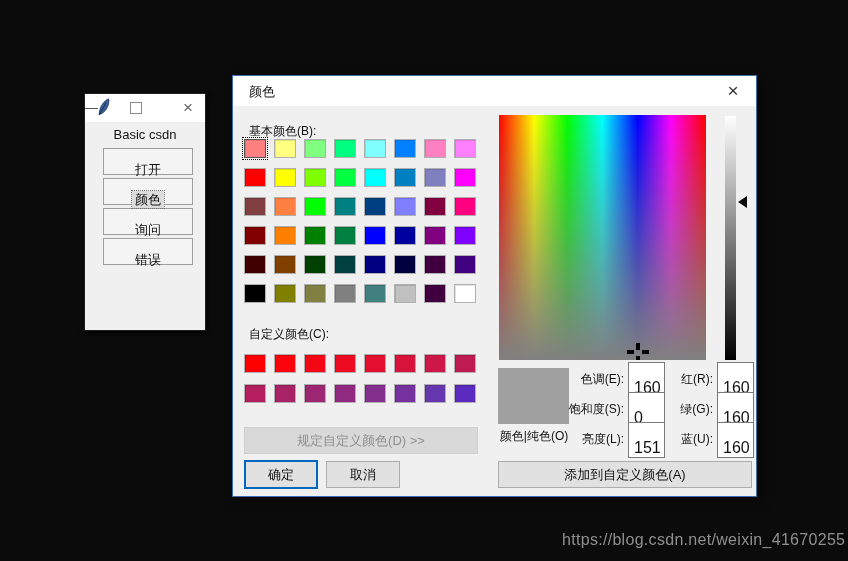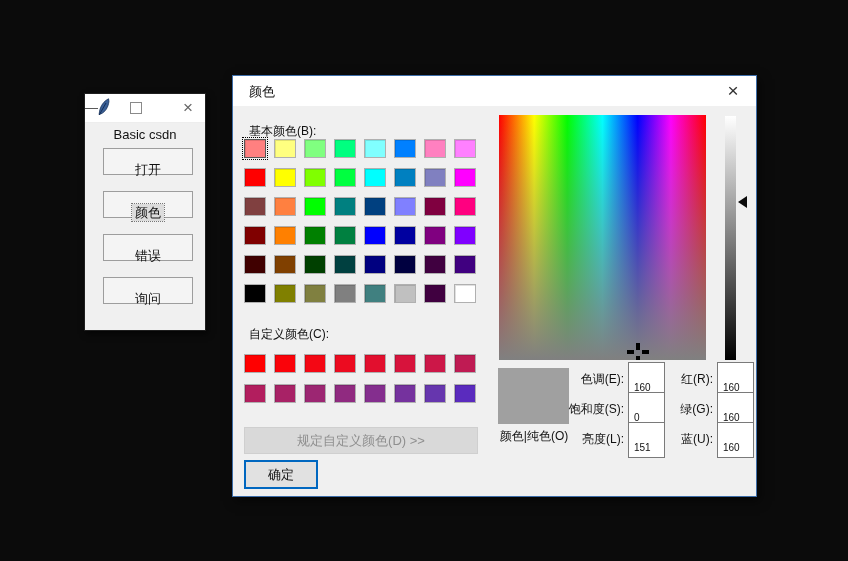--- a/index.html
+++ b/index.html
@@ -10,21 +10,21 @@
   .demo-window{position:absolute;left:84px;top:93px;width:120px;height:236px;
                background:#f0f0f0;border:1px solid #1f1f1f;box-shadow:2px 3px 6px rgba(0,0,0,.6);}
   .dw-titlebar{position:relative;height:28px;background:#ffffff;border-bottom:1px solid #ededed;}
   .dw-min{position:absolute;left:0px;top:4px;color:#444;font-size:13px;line-height:20px;}
   .dw-feather{position:absolute;left:12px;top:4px;}
   .dw-max{position:absolute;left:45px;top:8px;width:10px;height:10px;border:1px solid #8a8a8a;}
   .dw-close{position:absolute;right:12px;top:2px;color:#666;font-size:17px;line-height:24px;}
   .dw-title{position:absolute;left:0;top:33px;width:100%;text-align:center;
             font-size:13px;color:#111;}
   .dw-buttons{position:absolute;left:18px;top:54px;width:90px;}
-  .dw-btn{display:block;width:90px;height:27px;margin:0 0 16px 0;background:#f4f4f4;
+  .dw-btn{display:block;width:90px;height:27px;margin:0 0 3px 0;background:#f4f4f4;
           border:1px solid #9d9d9d;font-size:13px;color:#111;padding:12px;
           font-family:"Liberation Sans",sans-serif;}
   .dw-btn span{padding:1px 3px;}
   .dw-btn.focused span{background:#dcdcdc;outline:1px dotted #777;}
 
   
   .dialog{position:absolute;left:232px;top:75px;width:523px;height:420px;background:#f0f0f0;
           border:1px solid #3d6da8;box-shadow:3px 4px 10px rgba(0,0,0,.55);box-sizing:content-box;}
   .dlg-titlebar{position:absolute;left:0;top:0;width:100%;height:30px;background:#ffffff;}
   .dlg-title{position:absolute;left:16px;top:7px;font-size:13px;color:#111;}
@@ -69,21 +69,21 @@
              border-right:9px solid #0a0a0a;}
 
   .preview{position:absolute;left:265px;top:292px;width:71px;height:56px;}
   .lbl-solid{left:258px;top:352px;width:86px;text-align:center;}
 
   .fields{position:absolute;left:299px;top:291px;display:grid;
           grid-template-columns:92px 37px 44px 37px;grid-auto-rows:25px;
           column-gap:4px;row-gap:5px;align-items:center;}
   .f-label{font-size:12px;color:#111;text-align:right;}
   .f-input{width:37px;height:36px;box-sizing:border-box;border:1px solid #7a7a7a;
-           background:#fff;font-size:10px;color:#111;padding:16px 0 0 5px;
+           background:#fff;font-size:16px;color:#111;padding:16px 0 0 5px;
            font-family:"Liberation Sans",sans-serif;}
 
   .watermark{position:absolute;left:562px;top:531px;font-size:16px;color:#8f8f8f;
              letter-spacing:.3px;}
 </style>
 </head>
 <body>
 
 <div id="stage">
 
@@ -96,22 +96,22 @@
           <line x1="2.2" y1="17" x2="9" y2="5" stroke="#142e57" stroke-width="1"></line>
         </svg>
       </span>
       <span class="dw-max"></span>
       <span class="dw-close">×</span>
     </div>
     <div class="dw-title">Basic csdn</div>
     <div class="dw-buttons" id="demo-buttons">
         <button class="dw-btn"><span>打开</span></button>
         <button class="dw-btn focused"><span>颜色</span></button>
+        <button class="dw-btn"><span>询问</span></button>
         <button class="dw-btn"><span>错误</span></button>
-        <button class="dw-btn"><span>询问</span></button>
       </div>
   </div>
 
   <div class="dialog">
     <div class="dlg-titlebar">
       <span class="dlg-title">颜色</span>
       <span class="dlg-close">×</span>
     </div>
 
     <div class="dlg-label lbl-basic">基本颜色(B):</div>
@@ -181,20 +181,21 @@
         <div class="swatch" style="background: rgb(156, 38, 114);"></div>
         <div class="swatch" style="background: rgb(144, 42, 128);"></div>
         <div class="swatch" style="background: rgb(132, 46, 142);"></div>
         <div class="swatch" style="background: rgb(117, 50, 158);"></div>
         <div class="swatch" style="background: rgb(102, 54, 174);"></div>
         <div class="swatch" style="background: rgb(90, 43, 190);"></div>
       </div>
 
     <button class="btn btn-define" disabled="">规定自定义颜色(D) &gt;&gt;</button>
     <button class="btn btn-ok">确定</button>
+    <button class="btn btn-cancel">取消</button>
 
     <div class="hue-field">
       <div class="ch ch-t"></div>
       <div class="ch ch-b"></div>
       <div class="ch ch-l"></div>
       <div class="ch ch-r"></div>
     </div>
     <div class="lum-bar"></div>
     <div class="lum-arrow"></div>
 
@@ -209,15 +210,17 @@
         <div class="f-label">饱和度(S):</div>
         <input class="f-input" value="0" style="">
         <div class="f-label">绿(G):</div>
         <input class="f-input" value="160" style="">
         <div class="f-label">亮度(L):</div>
         <input class="f-input" value="151" style="">
         <div class="f-label">蓝(U):</div>
         <input class="f-input" value="160" style="">
       </div>
 
+    <button class="btn btn-add">添加到自定义颜色(A)</button>
   </div>
 
+  <div class="watermark">https://blog.csdn.net/weixin_41670255</div>
 </div>
 
 </body></html>

